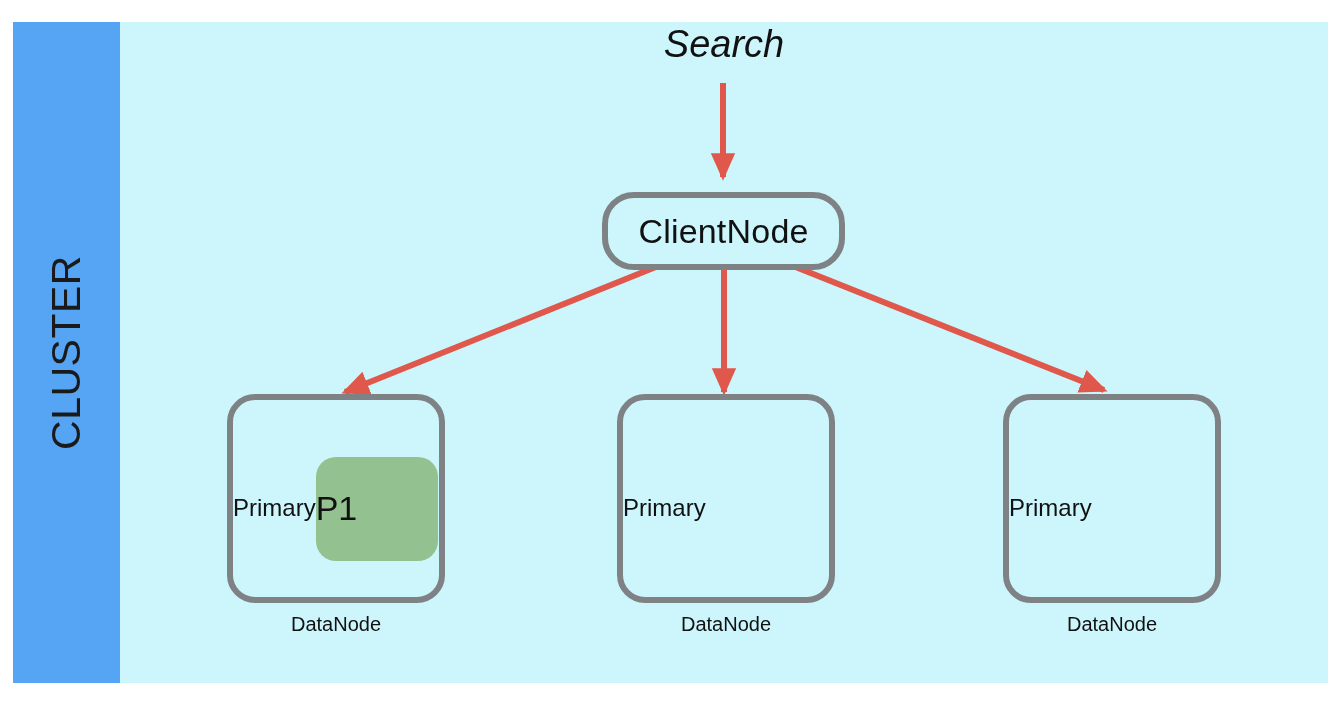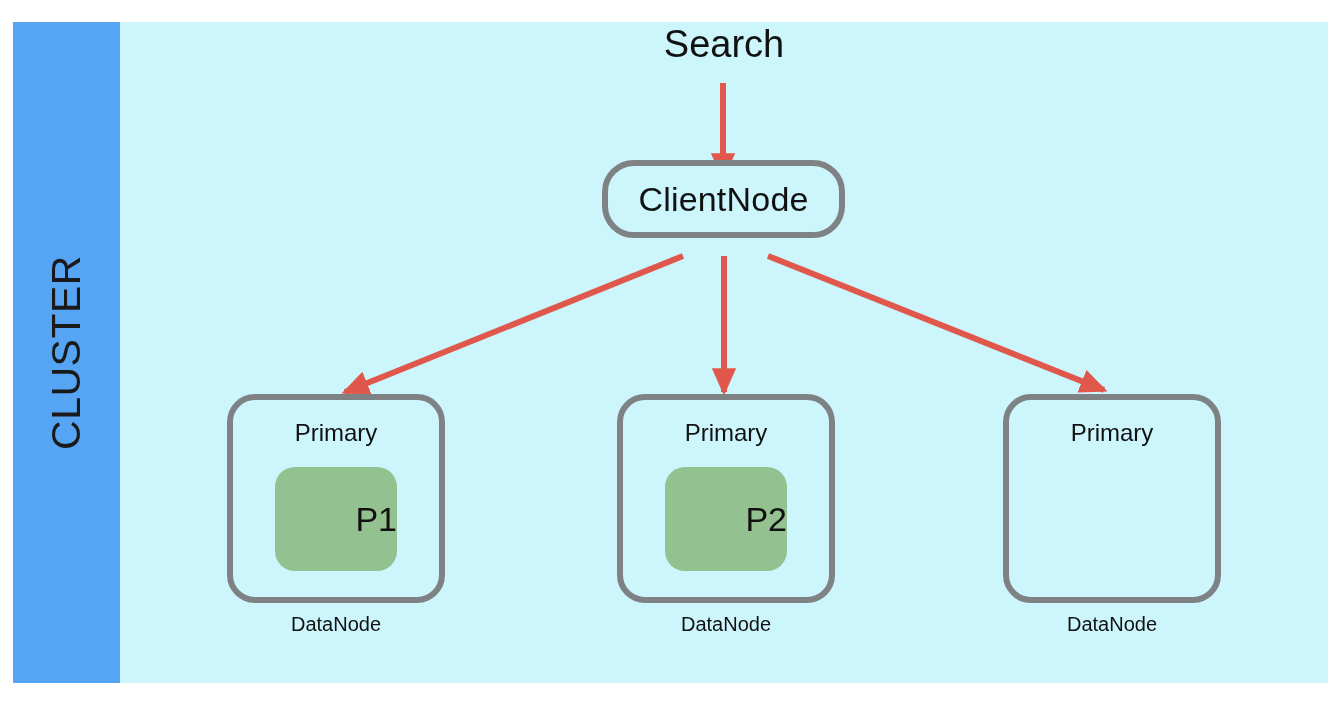--- a/index.html
+++ b/index.html
@@ -72,27 +72,28 @@
   
   .search-label {
     position: absolute;
     left: 603px;
     top: 24px;
     width: 242px;
     text-align: center;
     font-size: 38px;
     color: #111111;
     line-height: 1.1;
+    font-style: italic;
   }
 
   
   .client-node {
     position: absolute;
     left: 602px;
-    top: 160px;
+    top: 192px;
     width: 243px;
     height: 78px;
     box-sizing: border-box;
     border: 6px solid #7f8285;
     border-radius: 32px;
     background: #ccf6fc;
     display: flex;
     align-items: center;
     justify-content: center;
   }
@@ -106,41 +107,40 @@
   .data-node {
     position: absolute;
     top: 394px;
     width: 218px;
     height: 209px;
     box-sizing: border-box;
     border: 6px solid #7f8285;
     border-radius: 28px;
     background: #ccf6fc;
     display: flex;
-    flex-direction: column;
     align-items: center;
   }
   .data-node.n1 { left: 227px; }
   .data-node.n2 { left: 617px; }
   .data-node.n3 { left: 1003px; }
 
   .data-node .primary-label {
     margin-top: 19px;
     font-size: 24px;
     color: #111111;
   }
   .shard {
     margin-top: 20px;
     width: 122px;
     height: 104px;
     border-radius: 20px;
     background: #93c18f;
     display: flex;
     align-items: center;
-    justify-content: flex-end;
+    justify-content: flex-start;
   }
   .shard .shard-label {
     font-size: 34px;
     color: #111111;
   }
 
   .datanode-caption {
     position: absolute;
     top: 613px;
     width: 218px;
@@ -189,23 +189,20 @@
   <div class="data-node n1">
     <span class="primary-label">Primary</span>
     <div class="shard">
       <span class="shard-label">P1</span>
     </div>
   </div>
   <div class="datanode-caption c1">DataNode</div>
 
   <div class="data-node n2">
     <span class="primary-label">Primary</span>
-    <div class="shard">
-      <span class="shard-label">P2</span>
-    </div>
   </div>
   <div class="datanode-caption c2">DataNode</div>
 
   <div class="data-node n3">
     <span class="primary-label">Primary</span>
   </div>
   <div class="datanode-caption c3">DataNode</div>
 
 </div>
 

